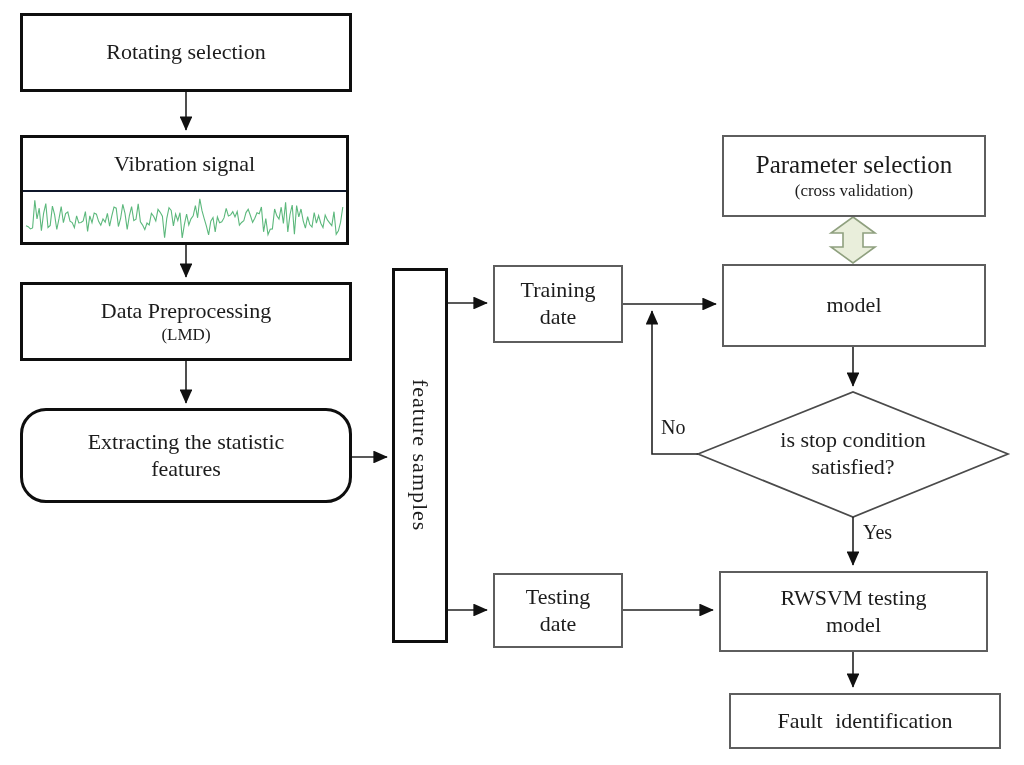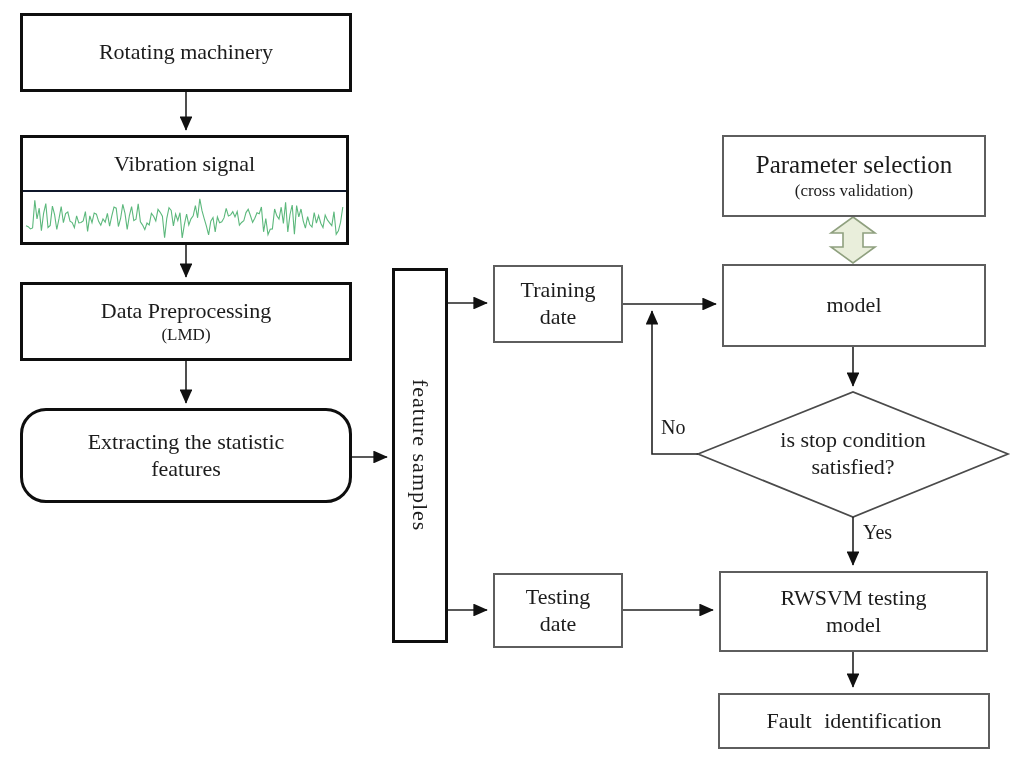--- a/index.html
+++ b/index.html
@@ -14,21 +14,21 @@
   .fs22{font-size:22px;}
   .fs21{font-size:25px;}
   .fs17{font-size:17px;}
   .transparent{background:transparent;border:none;text-align:center;}
   .vib{padding:0;display:block;}
   .vib-title{height:52px;border-bottom:2px solid #0f172a;display:flex;align-items:center;justify-content:center;font-size:22px;}
   .vib-wave{height:50px;display:block;}
   .vtext{writing-mode:vertical-rl;letter-spacing:1px;}
   .edge{stroke:#222;stroke-width:1.6;fill:none;}
   .edge-label{position:absolute;z-index:2;font-size:20px;background:transparent;}
-  .wide-words{word-spacing:7px;}
+  .wide-words{word-spacing:7px;margin-left:11px;}
 </style>
 </head>
 <body>
 
 <div id="stage">
 
   <svg id="edges" width="1024" height="765" viewBox="0 0 1024 765">
     <defs>
       <marker id="arw" markerWidth="9" markerHeight="8" refX="8.5" refY="4" orient="auto">
         <path d="M0,0 L9,4 L0,8 z" fill="#111"></path>
@@ -47,21 +47,21 @@
     <line class="edge" x1="448" y1="610" x2="487" y2="610" marker-end="url(#arw)" stroke="#222222"></line>
     <line class="edge" x1="623" y1="304" x2="716" y2="304" marker-end="url(#arw)" stroke="#222222"></line>
     <line class="edge" x1="853" y1="347" x2="853" y2="386" marker-end="url(#arw)" stroke="#222222"></line>
     <line class="edge" x1="853" y1="517" x2="853" y2="565" marker-end="url(#arw)" stroke="#222222"></line>
     <line class="edge" x1="623" y1="610" x2="713" y2="610" marker-end="url(#arw)" stroke="#222222"></line>
     <line class="edge" x1="853" y1="652" x2="853" y2="687" marker-end="url(#arw)" stroke="#222222"></line>
     <polyline class="edge" points="698,454 652,454 652,311" marker-end="url(#arw)" stroke="#222222"></polyline>
   </svg>
 
   <div class="box b3 fs22" style="left:20px;top:13px;width:332px;height:79px;">
-    <span>Rotating machinery</span>
+    <span>Rotating selection</span>
   </div>
 
   <div class="box b3 vib" style="left:20px;top:135px;width:329px;height:110px;">
     <div class="vib-title">Vibration signal</div>
     <svg class="vib-wave" width="323" height="50" viewBox="0 0 323 50">
       <polyline fill="none" stroke="#5cb87c" stroke-width="1.1" points="3.0,33.8 5.2,34.7 7.4,36.9 9.6,35.9 11.8,8.3 14.0,27.0 16.2,16.2 18.4,38.6 20.6,21.3 22.8,11.6 25.0,35.5 27.2,33.4 29.4,14.1 31.6,22.6 33.8,37.5 36.0,26.7 38.2,14.5 40.4,30.7 42.6,21.5 44.8,20.0 47.0,29.1 49.2,30.5 51.4,35.7 53.6,23.8 55.8,30.9 58.0,30.5 60.2,28.9 62.4,19.6 64.6,39.4 66.8,23.9 69.0,30.6 71.2,21.0 73.4,22.2 75.6,29.4 77.8,33.2 80.0,26.9 82.2,30.1 84.4,21.4 86.6,34.2 88.8,23.9 91.0,15.0 93.2,16.2 95.4,34.5 97.6,26.5 99.8,12.3 102.0,21.4 104.2,37.3 106.4,23.5 108.6,14.6 110.8,28.6 113.0,27.2 115.2,11.9 117.4,29.7 119.6,33.1 121.8,37.6 124.0,31.0 126.2,32.9 128.4,21.3 130.6,24.2 132.8,28.9 135.0,17.3 137.2,20.3 139.4,24.1 141.6,45.7 143.8,26.3 146.0,15.7 148.2,18.4 150.4,33.8 152.6,22.0 154.8,28.6 157.0,20.7 159.2,46.0 161.4,32.4 163.6,22.0 165.8,32.9 168.0,26.8 170.2,23.8 172.4,13.7 174.6,25.8 176.8,6.8 179.0,18.7 181.2,26.6 183.4,34.2 185.6,42.9 187.8,29.1 190.0,25.5 192.2,39.9 194.4,25.0 196.6,30.7 198.8,29.8 201.0,25.9 203.2,16.3 205.4,24.0 207.6,22.9 209.8,19.7 212.0,24.9 214.2,19.5 216.4,33.2 218.6,30.5 220.8,28.8 223.0,20.6 225.2,17.2 227.4,23.5 229.6,30.3 231.8,26.2 234.0,20.8 236.2,21.8 238.4,15.0 240.6,39.8 242.8,26.5 245.0,42.6 247.2,37.2 249.4,36.9 251.6,17.0 253.8,23.8 256.0,27.0 258.2,15.2 260.4,31.5 262.6,10.3 264.8,40.0 267.0,22.5 269.2,13.0 271.4,42.2 273.6,13.6 275.8,24.8 278.0,17.0 280.2,28.8 282.4,36.1 284.6,24.6 286.8,32.6 289.0,35.1 291.2,20.5 293.4,31.2 295.6,23.5 297.8,31.2 300.0,35.6 302.2,23.1 304.4,27.9 306.6,30.8 308.8,33.6 311.0,19.7 313.2,42.3 315.4,38.8 317.6,30.2 319.8,15.0"></polyline>
     </svg>
   </div>
 
   <div class="box b3" style="left:20px;top:282px;width:332px;height:79px;">

